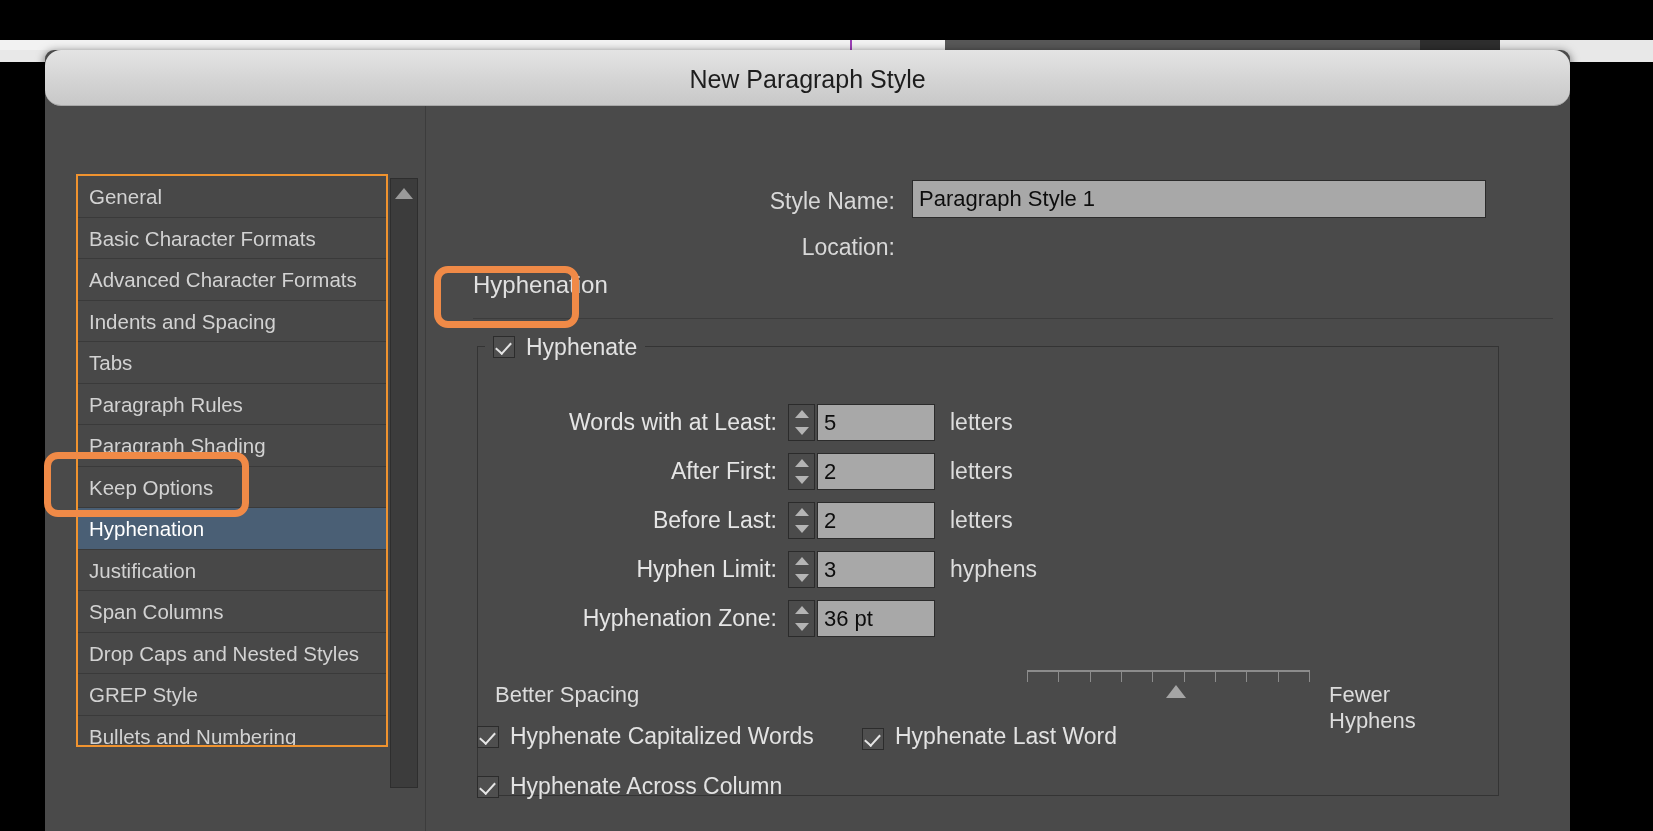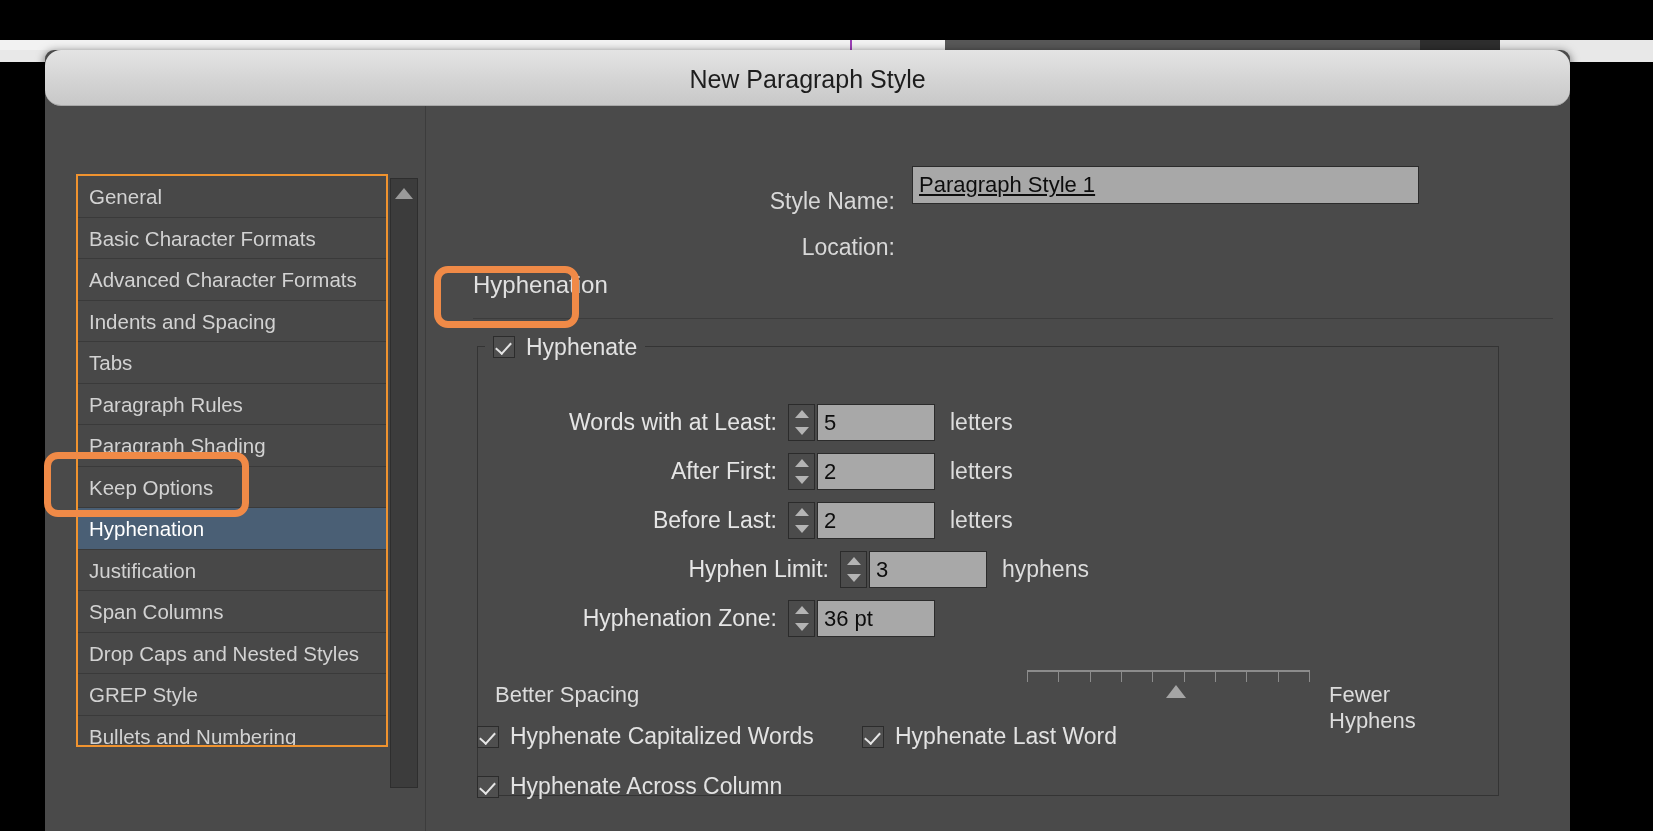--- a/index.html
+++ b/index.html
@@ -135,22 +135,22 @@
     box-sizing: border-box;
     color: #0d0d0d;
     font-size: 22px;
     padding: 0 6px;
     display: flex;
     align-items: center;
   }
 
   .style-name-label { position: absolute; left: 180px; top: 82px; width: 290px; }
   .style-name-input {
-    position: absolute; left: 487px; top: 60px;
-    width: 507px; height: 38px; text-decoration: underline;
+    position: absolute; left: 487px; top: 74px;
+    width: 574px; height: 38px;
   }
   .location-label { position: absolute; left: 180px; top: 128px; width: 290px; }
 
   .section-title {
     position: absolute;
     left: 48px; top: 165px;
     font-size: 24px;
     color: #e0e0e0;
   }
   .section-rule {
@@ -376,21 +376,21 @@
             </div>
             <div class="spin-row" style="left: 52px; top: 396px;">
               <div class="lab">Before Last:</div>
               <div class="stepper">
                 <div class="st-up"></div>
                 <div class="st-dn"></div>
               </div>
               <div class="text-input num-input">2</div>
               <div class="unit">letters</div>
             </div>
-            <div class="spin-row" style="left: 64px; top: 445px; padding-left: 40px;">
+            <div class="spin-row" style="left: 52px; top: 445px;">
               <div class="lab">Hyphen Limit:</div>
               <div class="stepper">
                 <div class="st-up"></div>
                 <div class="st-dn"></div>
               </div>
               <div class="text-input num-input">3</div>
               <div class="unit">hyphens</div>
             </div>
             <div class="spin-row" style="left: 52px; top: 494px;">
               <div class="lab">Hyphenation Zone:</div>
@@ -419,21 +419,21 @@
           <div class="slider-thumb"></div>
           <div class="slider-lab-left">Better Spacing</div>
           <div class="slider-lab-right">Fewer Hyphens</div>
         </div>
 
         <div id="option-rows">
             <div class="cbrow" style="left: 52px; top: 617px;">
               <div class="cb checked"></div>
               <div class="cb-label">Hyphenate Capitalized Words</div>
             </div>
-            <div class="cbrow" style="left: 437px; top: 617px;">
+            <div class="cbrow" style="left: 437px; top: 617px; align-items: flex-end;">
               <div class="cb checked"></div>
               <div class="cb-label">Hyphenate Last Word</div>
             </div>
             <div class="cbrow" style="left: 52px; top: 667px; text-align: center;">
               <div class="cb checked"></div>
               <div class="cb-label">Hyphenate Across Column</div>
             </div>
           </div>
       </div>
     </div>

